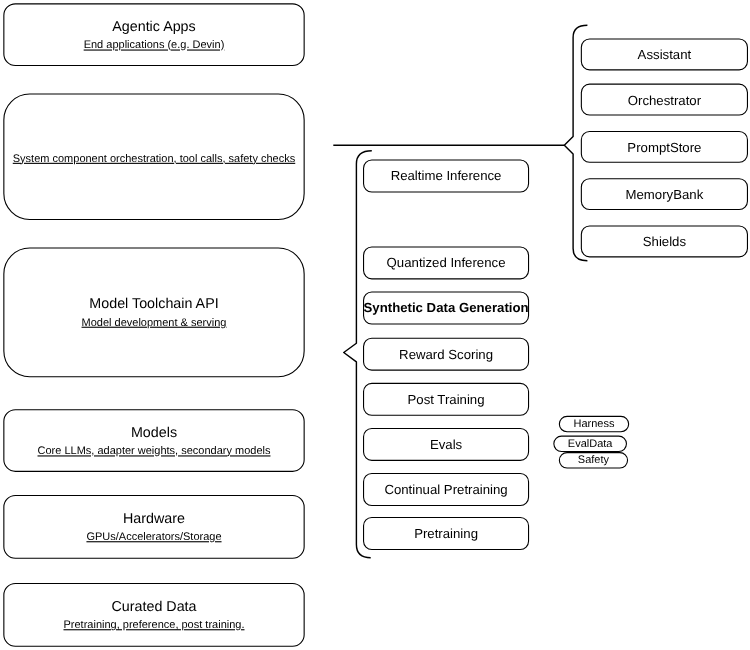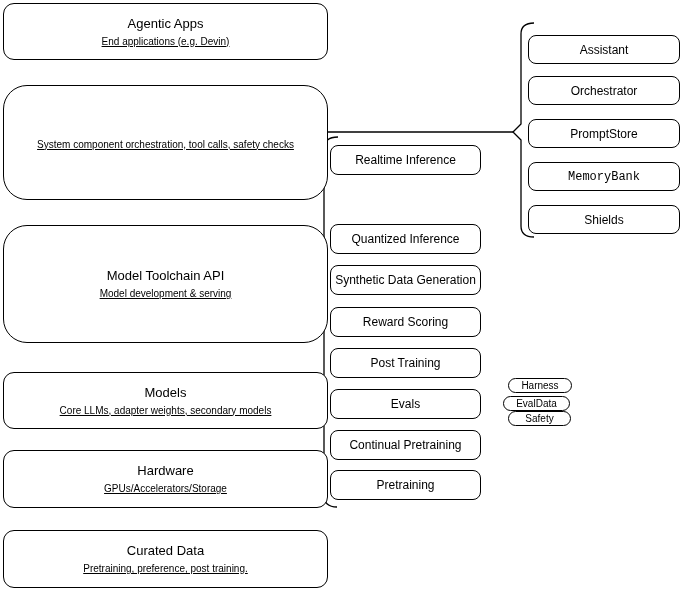--- a/index.html
+++ b/index.html
@@ -17,21 +17,21 @@
     overflow: hidden;
   }
   svg.connectors {
     position: absolute;
     left: 0; top: 0;
     width: 682px; height: 591px;
   }
   .stack-box {
     position: absolute;
     left: 3px;
-    width: 325px;
+    width: 274px;
     border: 1.3px solid #000000;
     background: #ffffff;
     box-sizing: border-box;
     display: flex;
     flex-direction: column;
     align-items: center;
     justify-content: center;
     text-align: center;
   }
   .stack-box .title {
@@ -112,30 +112,30 @@
     <div class="subtitle">GPUs/Accelerators/Storage</div>
   </div>
 
   <div class="stack-box r-small" style="top:530px; height:58px;">
     <div class="title">Curated Data</div>
     <div class="subtitle">Pretraining, preference, post training.</div>
   </div>
 
   <div class="mini-box mid" style="top:145px;">Realtime Inference</div>
   <div class="mini-box mid" style="top:224px;">Quantized Inference</div>
-  <div class="mini-box mid" style="top:265px;">Synthetic Data Generation</div>
+  <div class="mini-box mid" style="top:265px;font-weight:bold;">Synthetic Data Generation</div>
   <div class="mini-box mid" style="top:307px;">Reward Scoring</div>
   <div class="mini-box mid" style="top:348px;">Post Training</div>
   <div class="mini-box mid" style="top:389px;">Evals</div>
   <div class="mini-box mid" style="top:470px;">Pretraining</div>
   <div class="mini-box mid" style="top:430px;">Continual Pretraining</div>
 
   <div class="tag" style="left:468px; top:378px; width:64px; height:15px;">Harness</div>
   <div class="tag" style="left:463px; top:396px; width:67px; height:15px;">EvalData</div>
   <div class="tag" style="left:468px; top:411px; width:63px; height:15px;">Safety</div>
 
   <div class="mini-box right" style="top:35px;">Assistant</div>
   <div class="mini-box right" style="top:76px;">Orchestrator</div>
   <div class="mini-box right" style="top:119px;">PromptStore</div>
-  <div class="mini-box right" style="top:162px;font-family:Liberation Mono, monospace;">MemoryBank</div>
+  <div class="mini-box right" style="top:162px;">MemoryBank</div>
   <div class="mini-box right" style="top:205px;">Shields</div>
 
 </div>
 
 </body></html>

